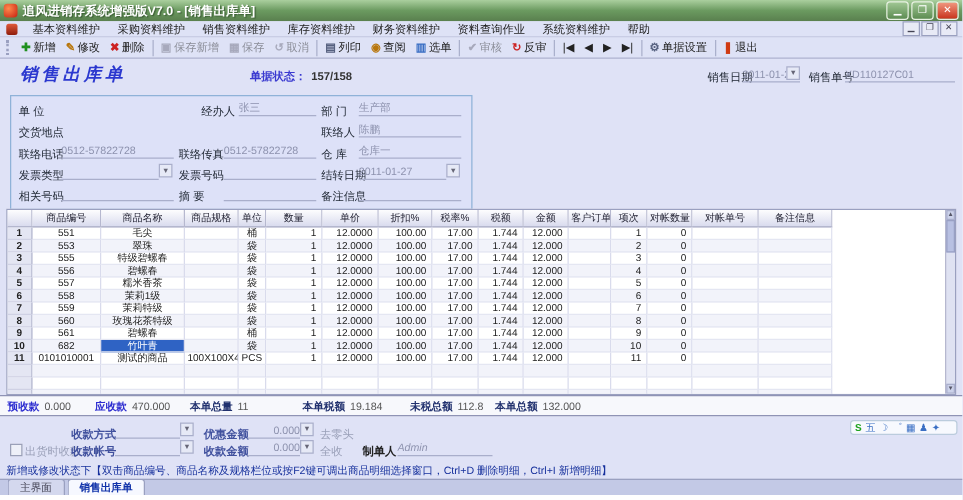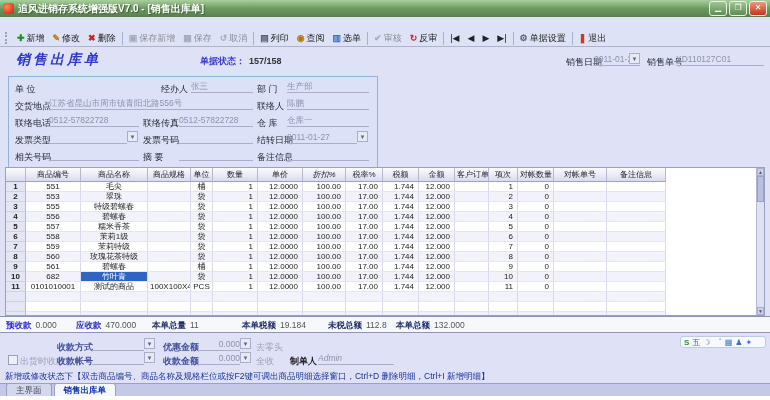--- a/index.html
+++ b/index.html
@@ -105,20 +105,38 @@
   <div class="titlebar">
     <div class="appicon"></div>
     <div class="titletext">追风进销存系统增强版V7.0 - [销售出库单]</div>
     <div class="winbtns">
       <div class="winbtn">▁</div>
       <div class="winbtn">❐</div>
       <div class="winbtn close">✕</div>
     </div>
   </div>
 
+  <div class="menubar">
+    <div class="menuicon"></div>
+    <div id="menu-items" style="display:flex;">
+        <div class="menuitem">基本资料维护</div>
+        <div class="menuitem">采购资料维护</div>
+        <div class="menuitem">销售资料维护</div>
+        <div class="menuitem">库存资料维护</div>
+        <div class="menuitem">财务资料维护</div>
+        <div class="menuitem">资料查询作业</div>
+        <div class="menuitem">系统资料维护</div>
+        <div class="menuitem">帮助</div>
+      </div>
+    <div class="mdi">
+      <div class="mdibtn">▁</div>
+      <div class="mdibtn">❐</div>
+      <div class="mdibtn">✕</div>
+    </div>
+  </div>
 
   <div class="toolbar">
     <div class="grip"></div>
     <div id="toolbar-items" style="display:flex;align-items:center;">
         <div class="tbtn">
           <span class="tglyph" style="color: rgb(31, 143, 31);">✚</span>
           <span>新增</span>
         </div>
         <div class="tbtn">
           <span class="tglyph" style="color: rgb(184, 118, 11);">✎</span>
@@ -199,21 +217,20 @@
   <div class="fldlab" style="left:647px;top:56px;">销售单号</div>
   <div class="uline" style="left:676px;top:54px;width:88px;">XD110127C01</div>
 
   <div class="formbox" id="form-box">
       <div class="fldlab" style="left: 6px; top: 6px;">单  位</div>
       <div class="fldlab" style="left: 152px; top: 6px;">经办人</div>
       <div class="uline" style="left: 182px; top: 4px; width: 62px;">张三</div>
       <div class="fldlab" style="left: 248px; top: 6px;">部  门</div>
       <div class="uline" style="left: 278px; top: 4px; width: 82px;">生产部</div>
       <div class="fldlab" style="left: 6px; top: 23px;">交货地点</div>
-      <div class="uline" style="left: 40px; top: 21px; width: 204px;">江苏省昆山市周市镇青阳北路556号</div>
       <div class="fldlab" style="left: 248px; top: 23px;">联络人</div>
       <div class="uline" style="left: 278px; top: 21px; width: 82px;">陈鹏</div>
       <div class="fldlab" style="left: 6px; top: 40px;">联络电话</div>
       <div class="uline" style="left: 40px; top: 38px; width: 90px;">0512-57822728</div>
       <div class="fldlab" style="left: 134px; top: 40px;">联络传真</div>
       <div class="uline" style="left: 170px; top: 38px; width: 74px;">0512-57822728</div>
       <div class="fldlab" style="left: 248px; top: 40px;">仓  库</div>
       <div class="uline" style="left: 278px; top: 38px; width: 82px;">仓库一</div>
       <div class="fldlab" style="left: 6px; top: 57px;">发票类型</div>
       <div class="uline" style="left: 40px; top: 55px; width: 78px;"></div>
@@ -235,21 +252,21 @@
   <div class="tablewrap">
     <div class="grid" id="grid">
         <div class="trow head">
           <div class="tcell" style="width: 20px;"></div>
           <div class="tcell" style="width: 55px;">商品编号</div>
           <div class="tcell" style="width: 67px;">商品名称</div>
           <div class="tcell" style="width: 43px;">商品规格</div>
           <div class="tcell" style="width: 22px;">单位</div>
           <div class="tcell" style="width: 45px;">数量</div>
           <div class="tcell" style="width: 45px;">单价</div>
-          <div class="tcell" style="width: 43px; font-style: italic;">折扣%</div>
+          <div class="tcell" style="width: 43px;">折扣%</div>
           <div class="tcell" style="width: 37px;">税率%</div>
           <div class="tcell" style="width: 36px;">税额</div>
           <div class="tcell" style="width: 36px;">金额</div>
           <div class="tcell" style="width: 34px;">客户订单</div>
           <div class="tcell" style="width: 29px;">项次</div>
           <div class="tcell" style="width: 36px;">对帐数量</div>
           <div class="tcell" style="width: 53px;">对帐单号</div>
           <div class="tcell" style="width: 59px;">备注信息</div>
           <div class="tcell fill" style="flex: 1 1 0%;"></div>
         </div>

